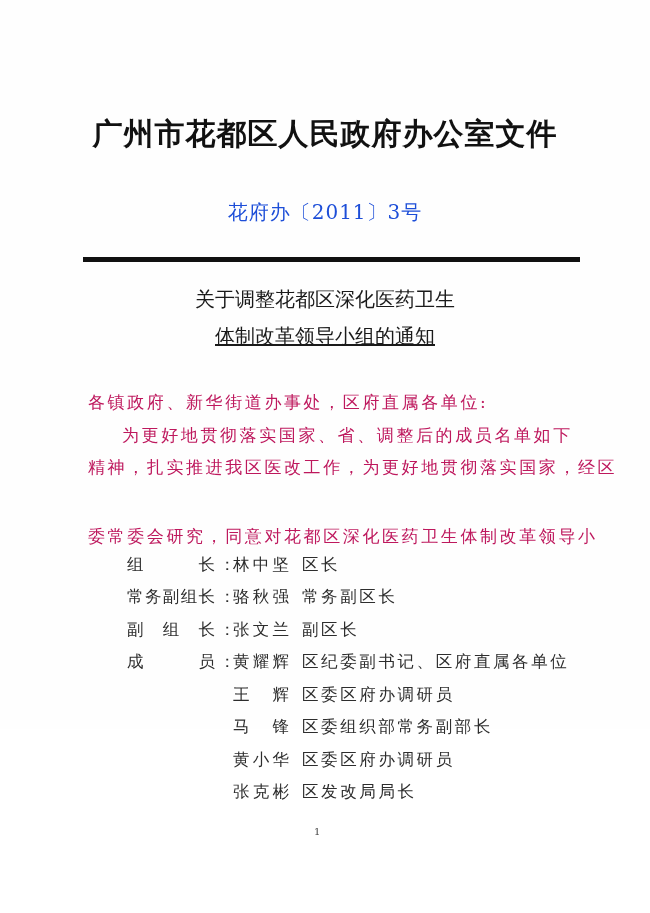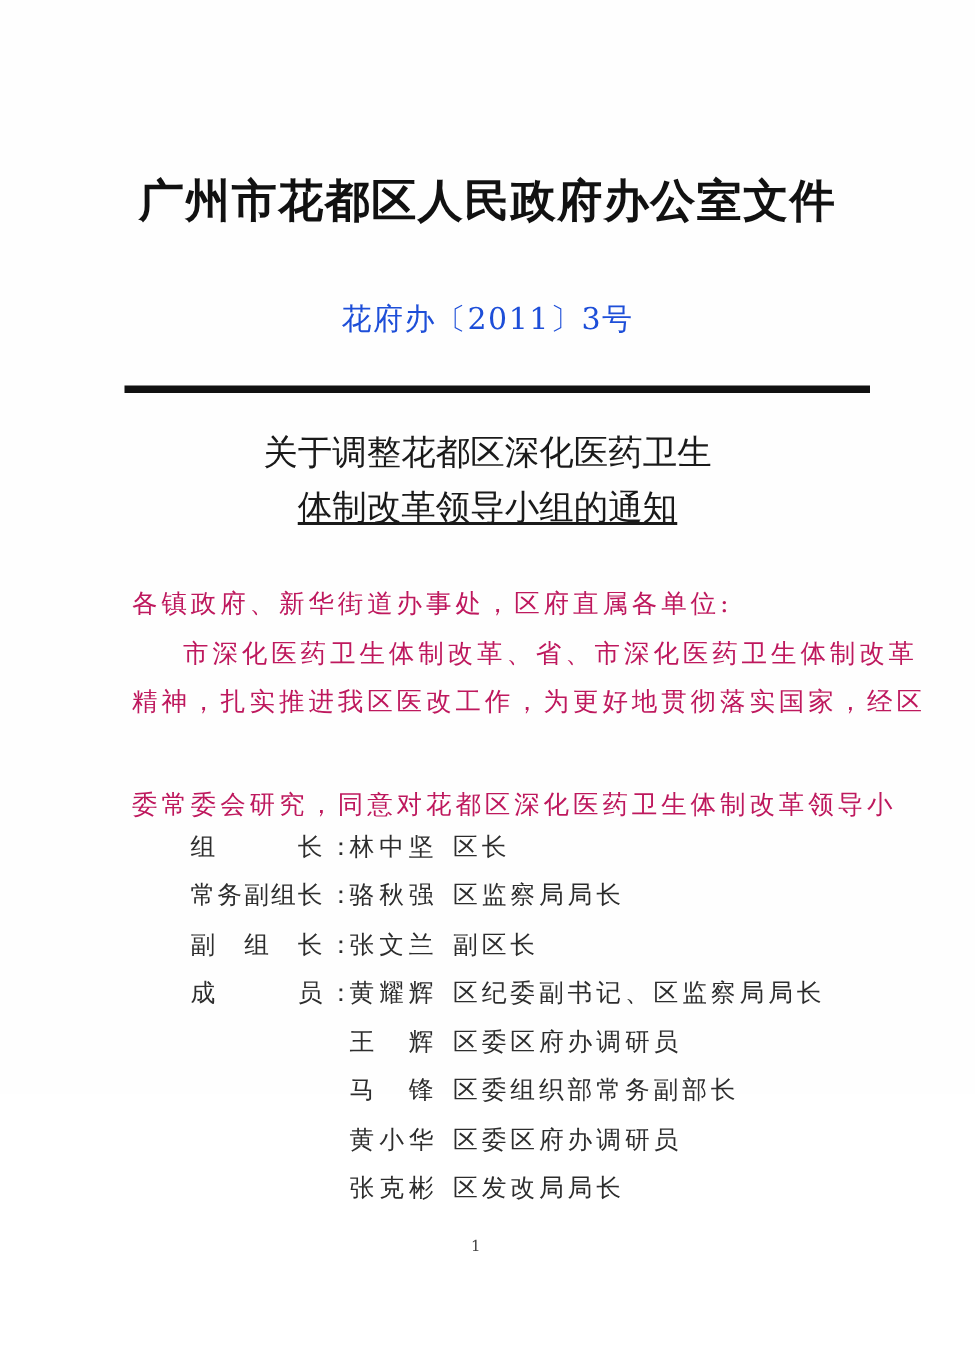--- a/index.html
+++ b/index.html
@@ -46,21 +46,21 @@
       left: 83px;
       width: 497px;
       top: 257px;
       height: 5px;
       background: #111;
     }
     .heading {
       position: absolute;
       left: 0; width: 650px;
       text-align: center;
-      font-size: 23px;
+      font-size: 20px;
       color: #1a1a1a;
       white-space: nowrap;
     }
     .heading.l1 { top: 286px; }
     .heading.l2 { top: 323px; text-decoration: underline; }
     .line {
       position: absolute;
       left: 88px;
       font-size: 17px;
       letter-spacing: 2.6px;
@@ -115,21 +115,21 @@
 <div class="page">
 
   <div class="doc-title">广州市花都区人民政府办公室文件</div>
   <div class="doc-number">花府办〔2011〕3号</div>
   <div class="red-rule"></div>
 
   <div class="heading l1">关于调整花都区深化医药卫生</div>
   <div class="heading l2">体制改革领导小组的通知</div>
 
   <div class="line" style="top:391px;">各镇政府、新华街道办事处，区府直属各单位:</div>
-  <div class="line indent" style="top:424px;">市深化医药卫生体制改革、省、市深化医药卫生体制改革</div>
+  <div class="line indent" style="top:424px;">为更好地贯彻落实国家、省、调整后的成员名单如下</div>
   <div class="line" style="top:456px;">精神，扎实推进我区医改工作，为更好地贯彻落实国家，经区</div>
   <div class="line" style="top:489px;margin-top:36px;">委常委会研究，同意对花都区深化医药卫生体制改革领导小</div>
 
   <div class="member-row" style="top:554px;">
     <div class="role" style="width:88px;">
       <span>组</span>
       <span>长</span>
     </div>
     <span class="colon">：</span>
     <div class="name">
@@ -147,21 +147,21 @@
       <span>副</span>
       <span>组</span>
       <span>长</span>
     </div>
     <span class="colon">：</span>
     <div class="name">
       <span>骆</span>
       <span>秋</span>
       <span>强</span>
     </div>
-    <span class="title">区监察局局长</span>
+    <span class="title">常务副区长</span>
   </div>
 
   <div class="member-row" style="top:619px;">
     <div class="role" style="width:88px;">
       <span>副</span>
       <span>组</span>
       <span>长</span>
     </div>
     <span class="colon">：</span>
     <div class="name">
@@ -176,21 +176,21 @@
     <div class="role" style="width:88px;">
       <span>成</span>
       <span>员</span>
     </div>
     <span class="colon">：</span>
     <div class="name">
       <span>黄</span>
       <span>耀</span>
       <span>辉</span>
     </div>
-    <span class="title">区纪委副书记、区监察局局长</span>
+    <span class="title">区纪委副书记、区府直属各单位</span>
   </div>
 
   <div class="member-row" style="top:684px;">
     <div class="name">
       <span>王</span>
       <span>辉</span>
     </div>
     <span class="title">区委区府办调研员</span>
   </div>
 

